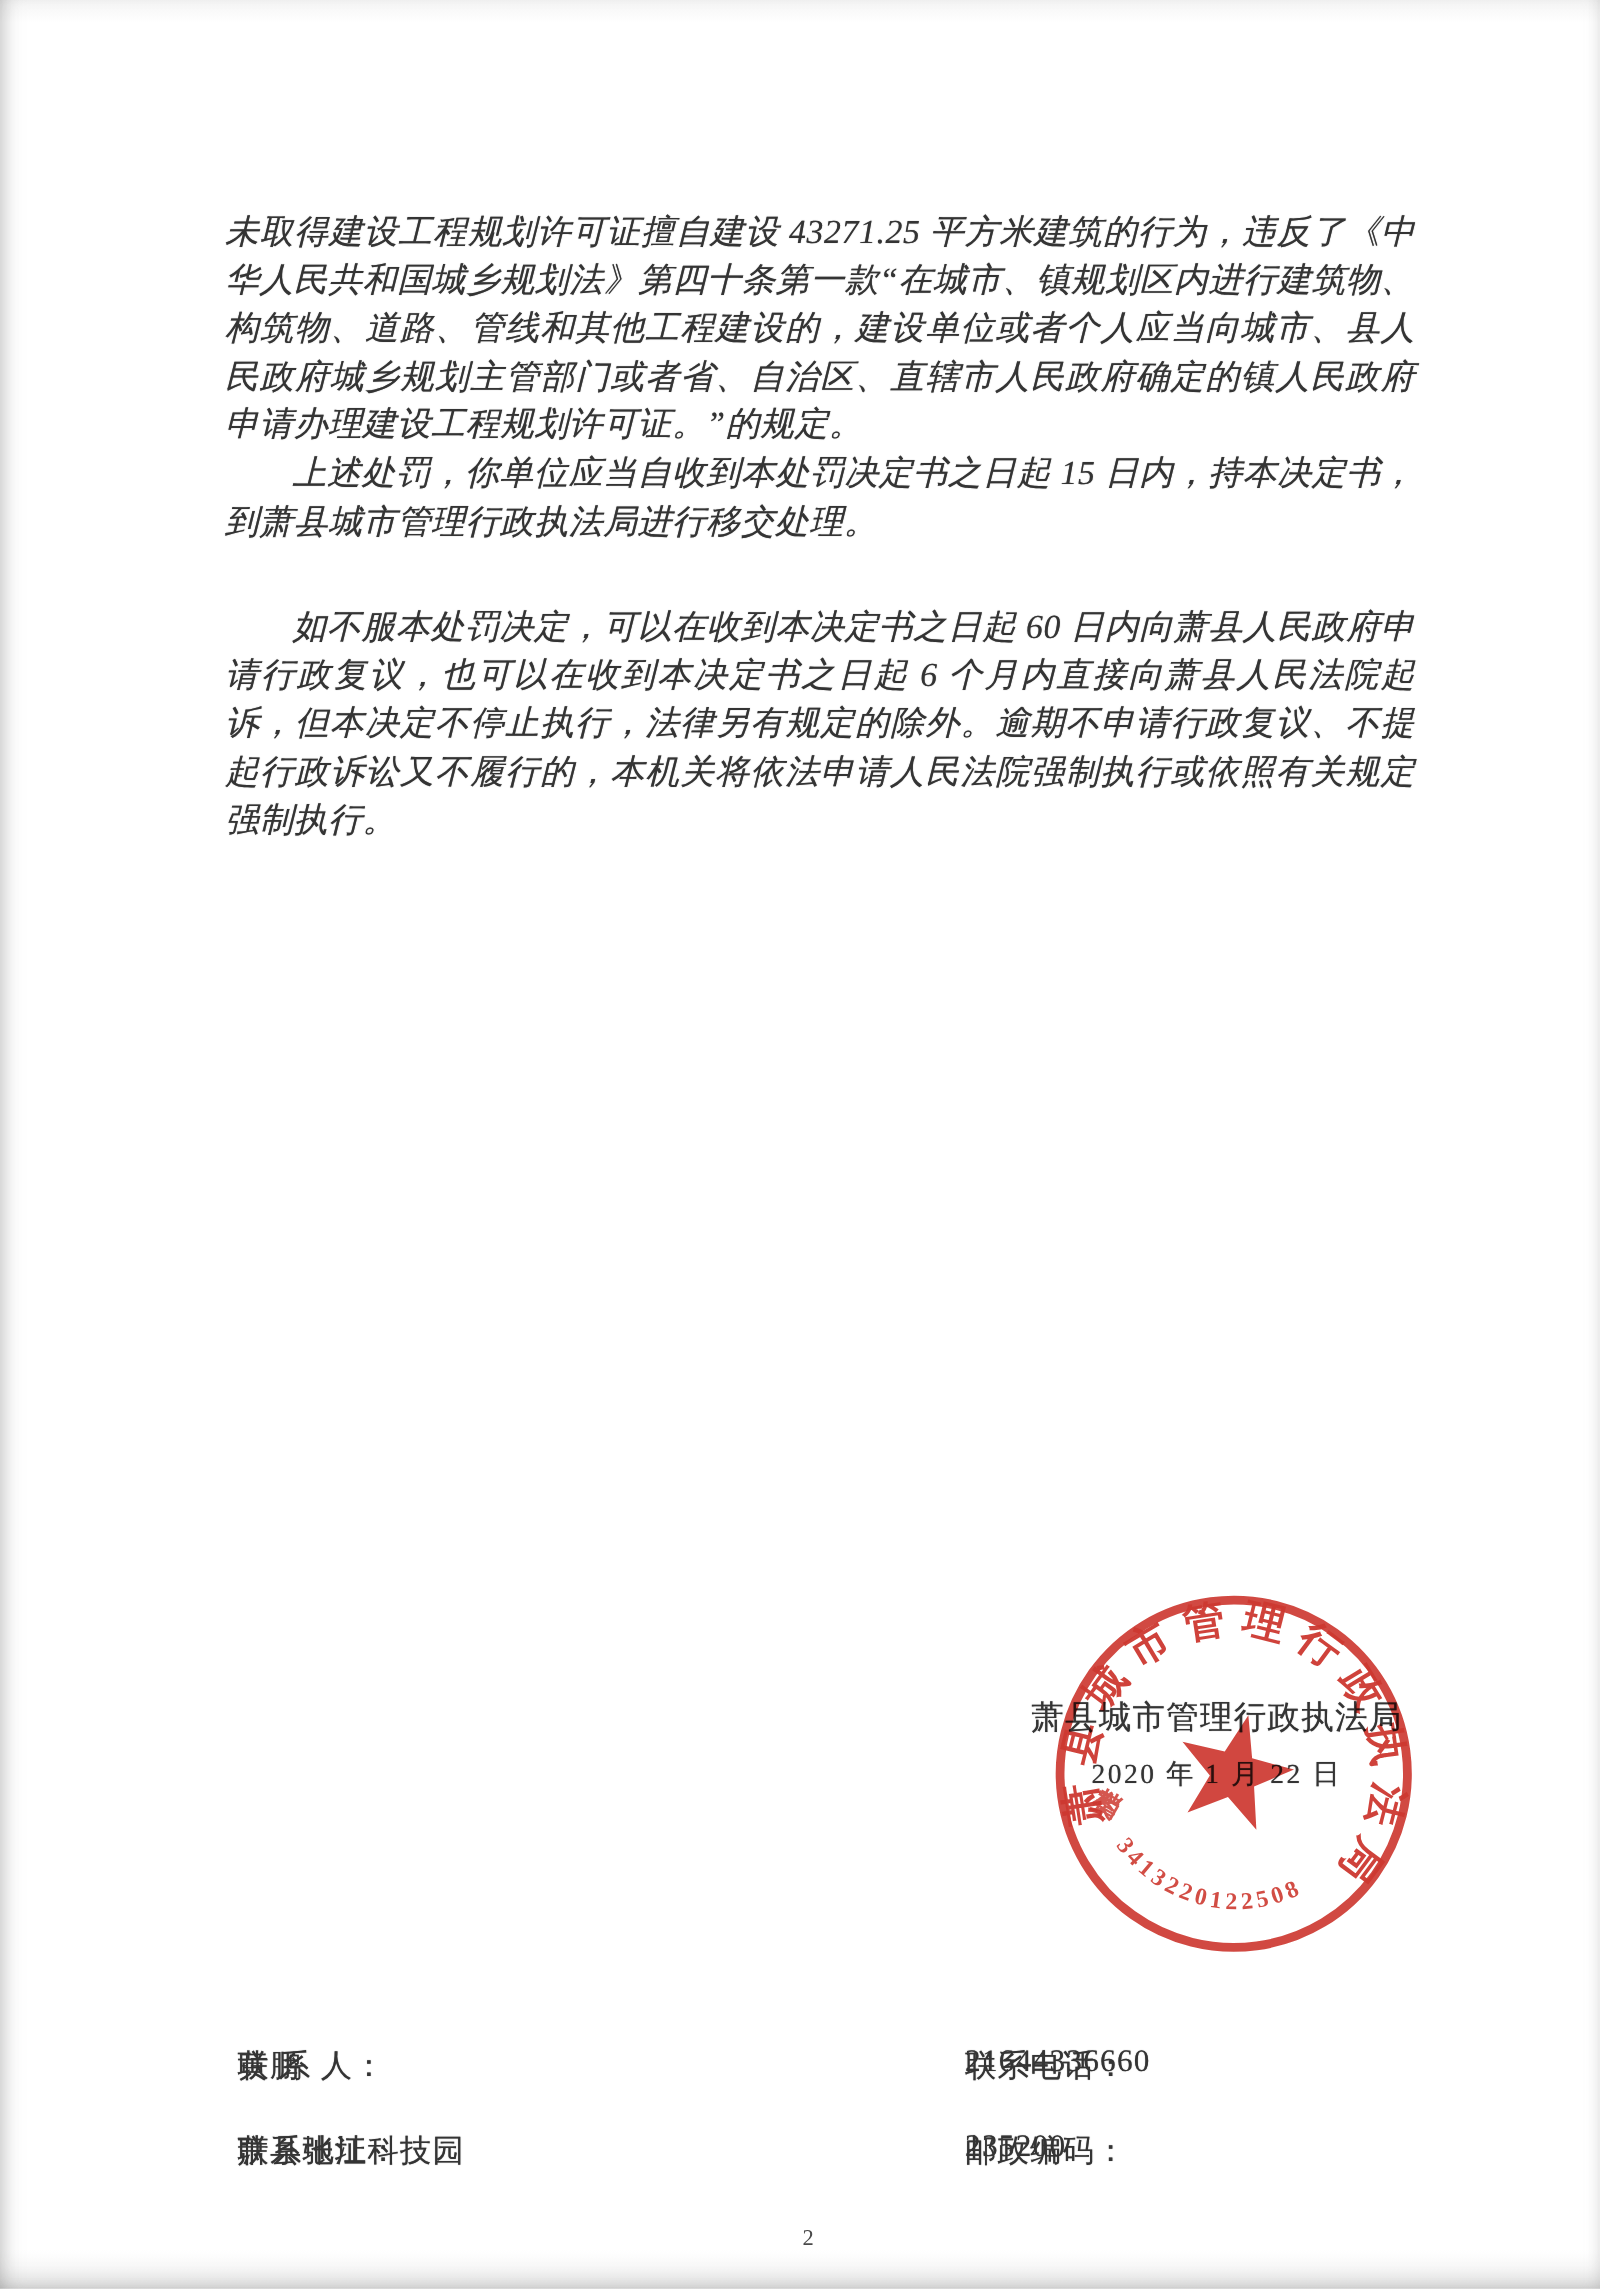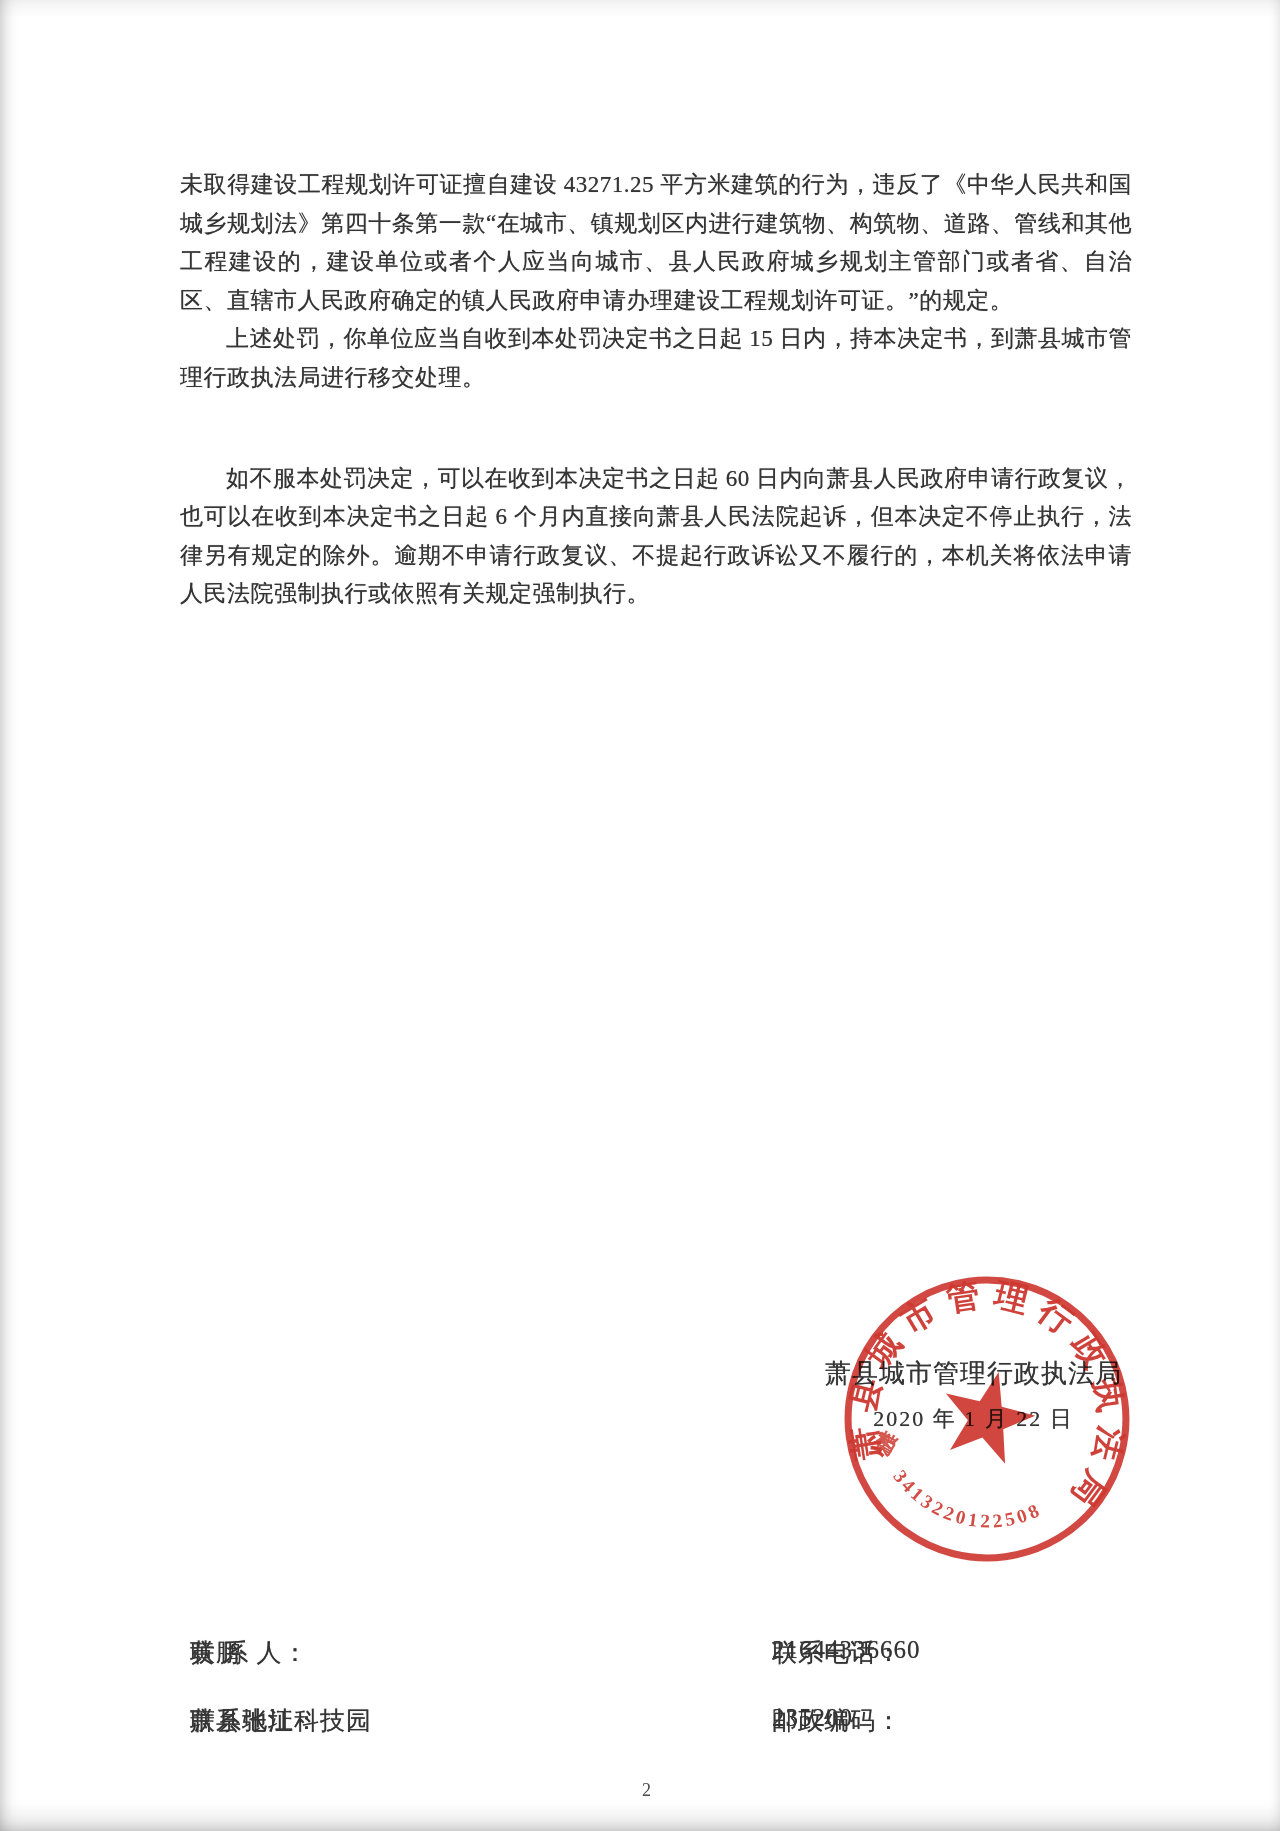--- a/index.html
+++ b/index.html
@@ -13,31 +13,32 @@
     position:absolute;inset:0;pointer-events:none;
     box-shadow:inset 14px 0 18px -14px rgba(120,120,120,.55),
                inset -10px 0 14px -12px rgba(150,150,150,.4),
                inset 0 -16px 22px -18px rgba(100,100,100,.5);
   }
   .content{
     position:absolute;left:180px;top:166px;width:952px;
   }
   .content p{
     margin:0;
-    font-size:23px;
+    font-size:27px;
     line-height:38.6px;
     text-align:justify;
     text-align-last:left;
     text-indent:2em;
     letter-spacing:.5px;
     text-shadow:0 0 .7px rgba(70,70,70,.8);
     word-break:break-all;
+    font-style:italic;
   }
   .content p.no-indent{text-indent:0;}
-  .content p.gap-before{margin-top:62px;}
+  .content p.gap-before{margin-top:46px;}
   .signature{
     position:absolute;top:1356px;right:158px;
     text-align:center;
     text-shadow:0 0 .7px rgba(70,70,70,.8);
   }
   .signature .org{font-size:26px;letter-spacing:1px;}
   .signature .date{font-size:22px;margin-top:13px;letter-spacing:2px;}
   .seal{
     position:absolute;left:836px;top:1268px;width:302px;height:302px;
     transform:rotate(14deg);

